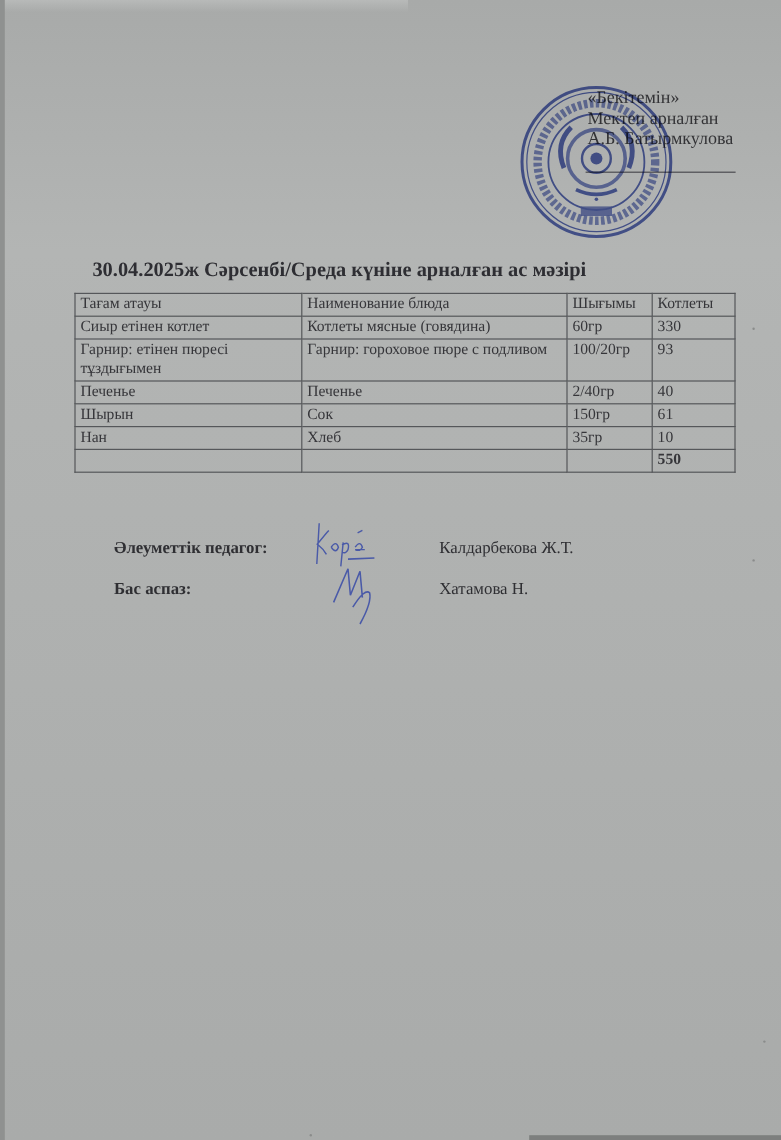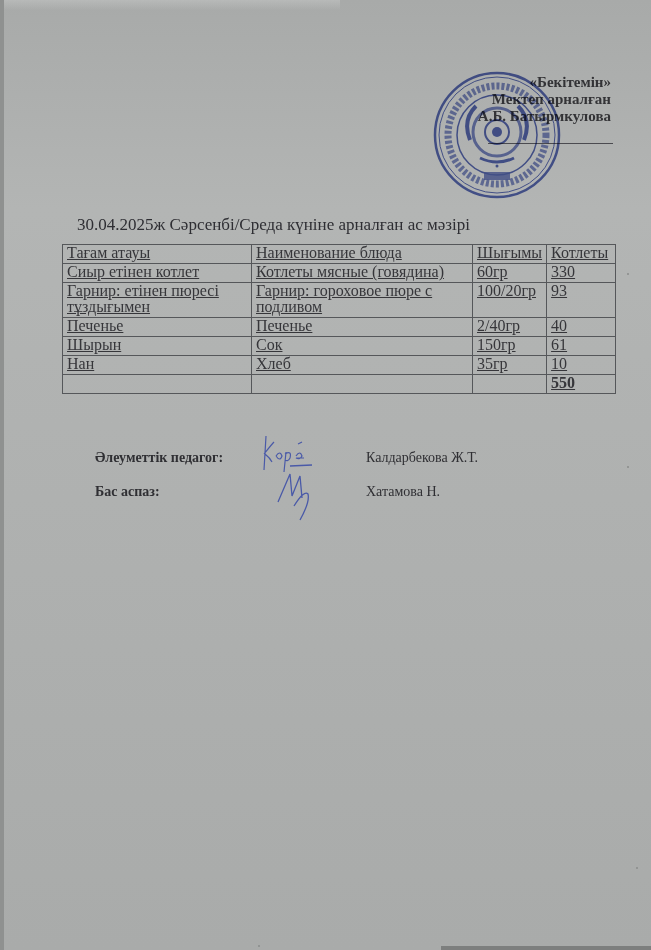--- a/index.html
+++ b/index.html
@@ -40,22 +40,21 @@
       right: 0; bottom: 0;
       width: 210px; height: 4px;
       background: #7d7f7e;
     }
 
     
     .approval {
       position: absolute;
       right: 40px;
       top: 74px;
-      text-align: right;
-      font-weight: bold;
+      font-weight: normal;
       font-size: 15px;
       line-height: 17px;
       color: #333336;
       z-index: 2;
     }
     .approval .line { white-space: nowrap; }
     .approval-underline {
       position: absolute;
       left: 488px;
       top: 143px;
@@ -76,35 +75,34 @@
       opacity: .82;
       mix-blend-mode: multiply;
     }
 
     
     .title {
       position: absolute;
       left: 77px;
       top: 215px;
       font-size: 17px;
-      font-weight: normal;
+      font-weight: bold;
       color: #2e2e33;
       white-space: nowrap;
     }
 
     
     table.menu {
       position: absolute;
       left: 62px;
       top: 244px;
       border-collapse: collapse;
-      font-size: 16px;
+      font-size: 13px;
       line-height: 16px;
       color: #36363a;
-      text-decoration: underline;
     }
     table.menu td {
       border: 1px solid #55575a;
       padding: 0 4px;
       vertical-align: top;
       height: 18px;
     }
     table.menu td.c1 { width: 180px; }
     table.menu td.c2 { width: 212px; margin-top: 10px; }
     table.menu td.c3 { width: 62px; }

